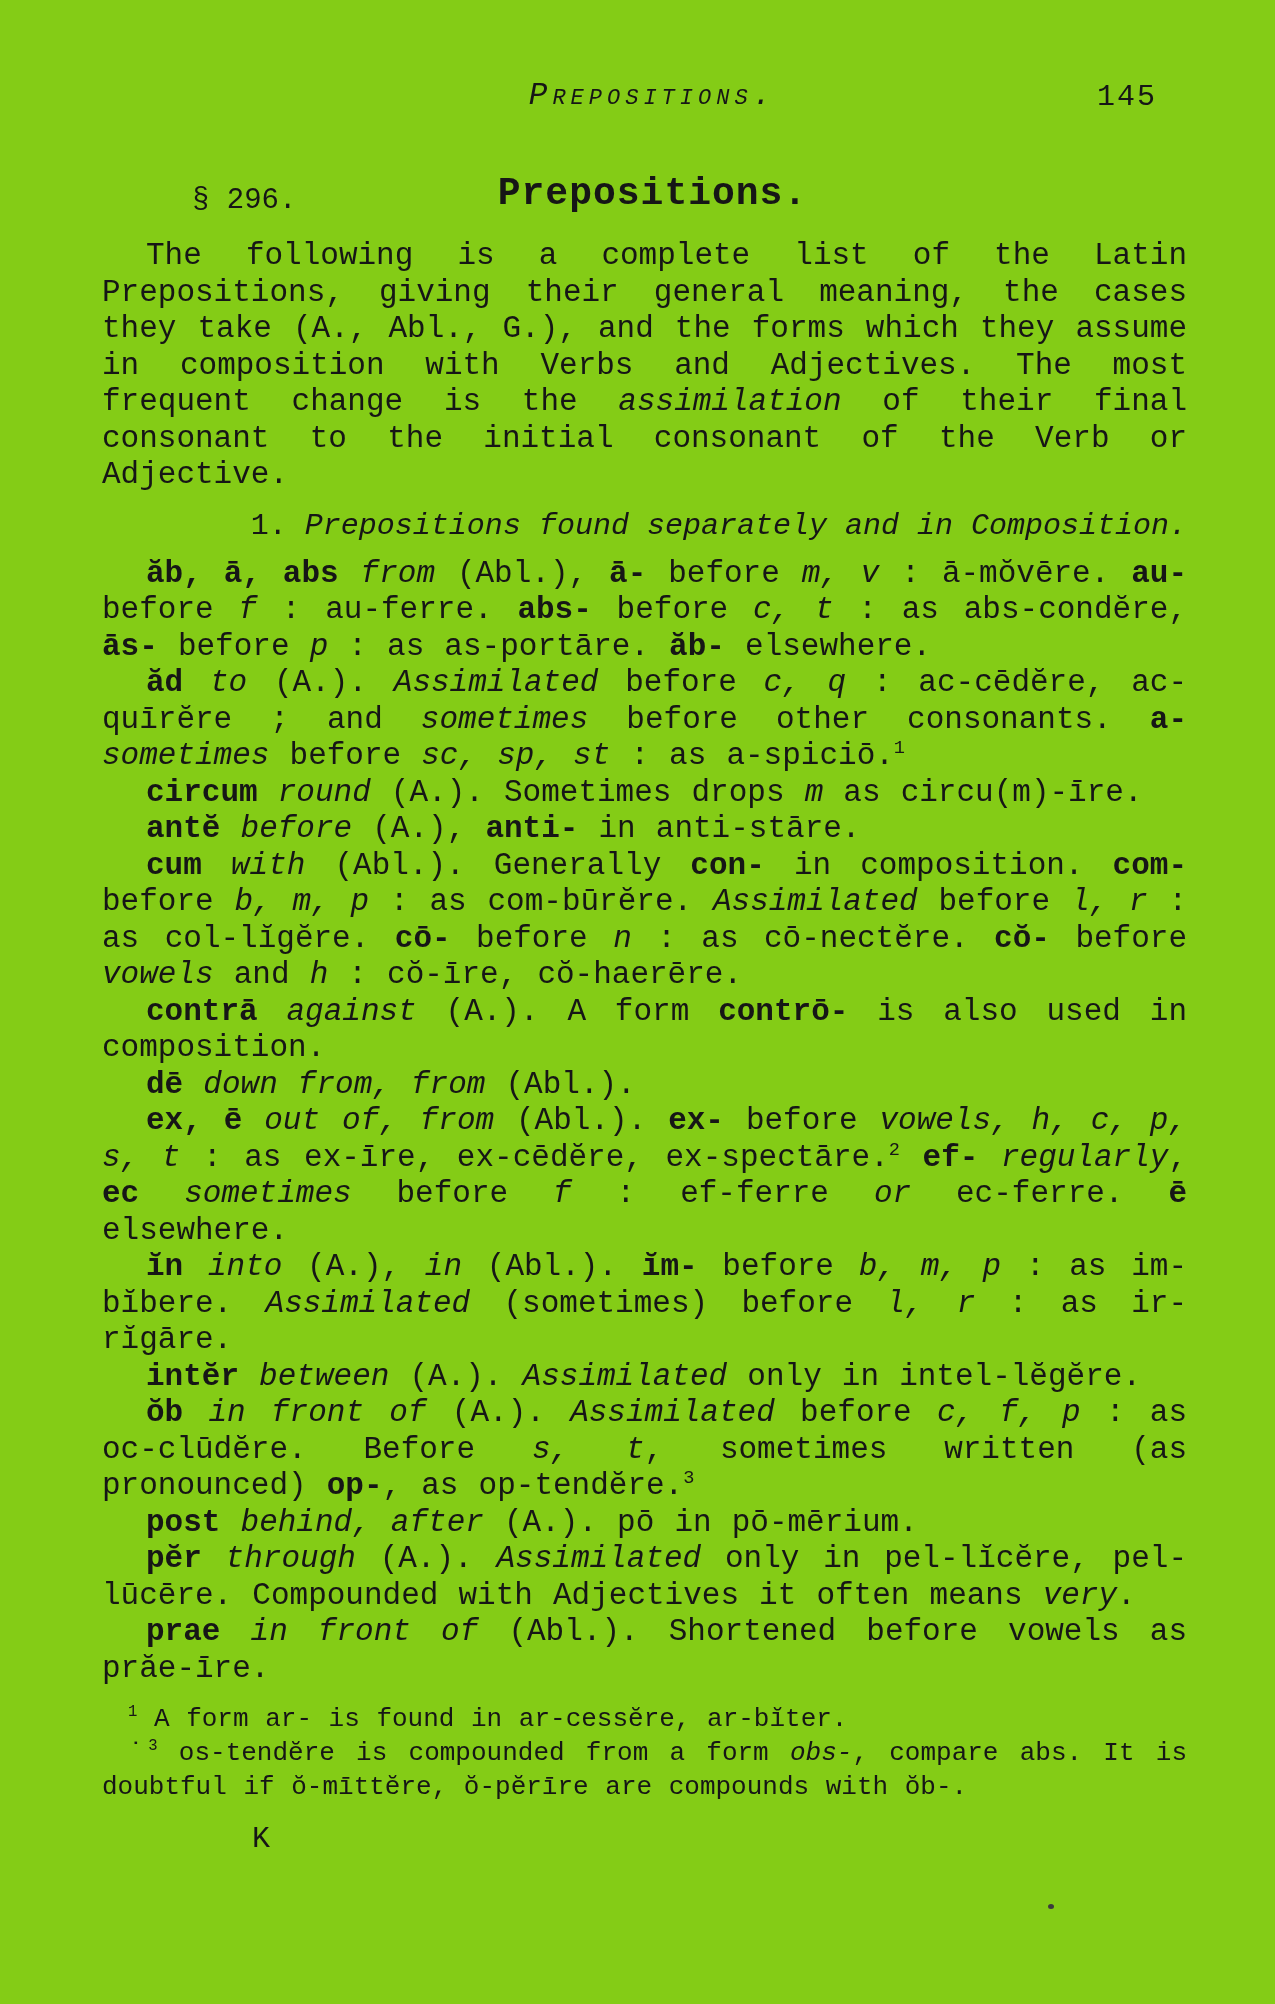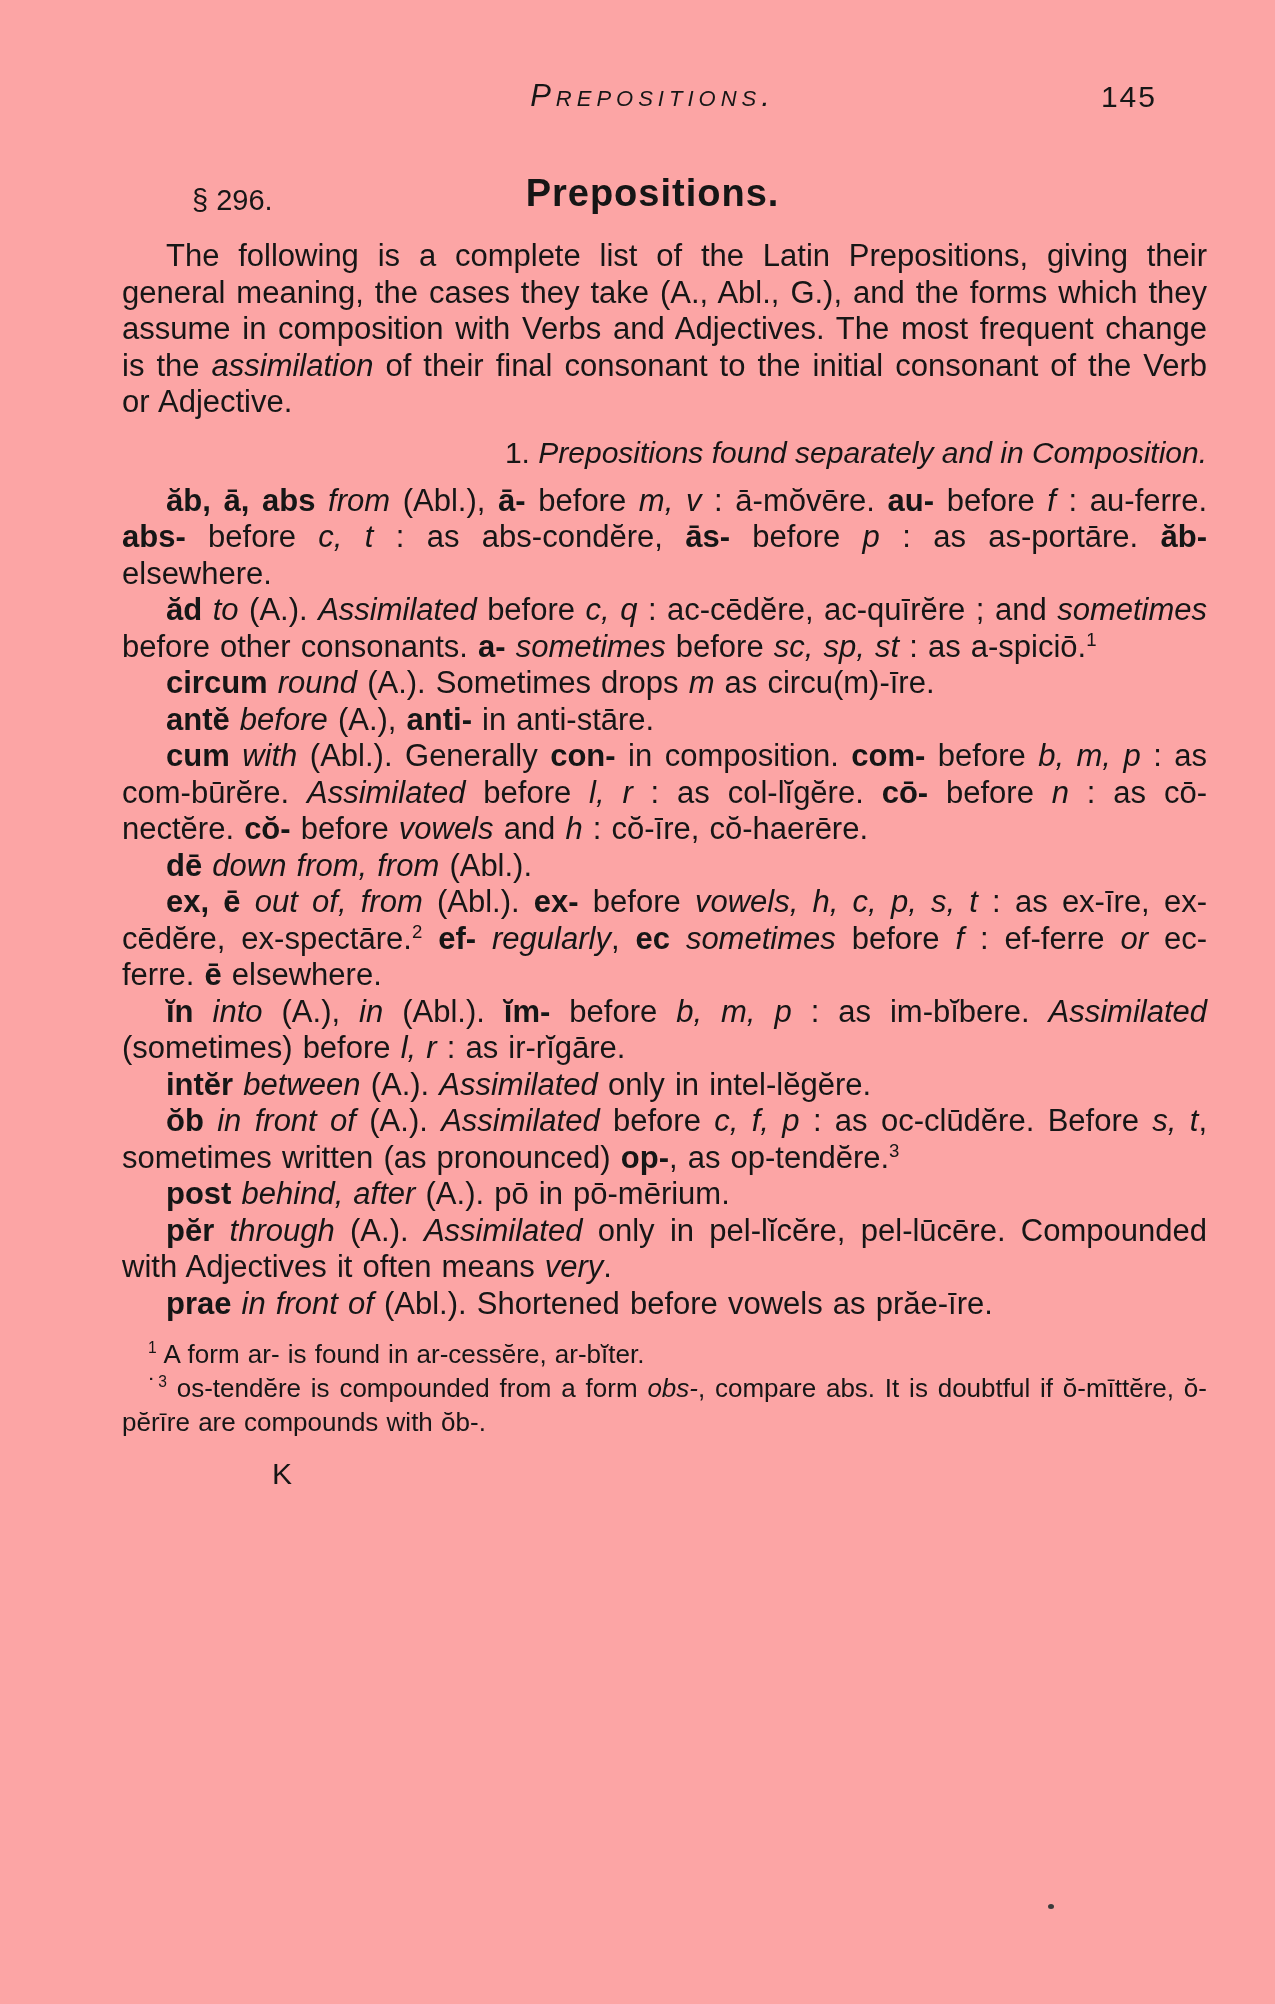--- a/index.html
+++ b/index.html
@@ -1,21 +1,21 @@
 <!DOCTYPE html>
 <html><head>
 <meta charset="utf-8">
 <style>
   html, body { margin: 0; padding: 0; background: #ffffff; }
   .page {
     position: relative;
     width: 1275px;
     height: 2004px;
-    background: #fca5a5;
-    font-family: Liberation Sans, sans-serif;
+    background: #84cc16;
+    font-family: Liberation Mono, monospace;
     color: #161616;
     overflow: hidden;
   }
   .running-header {
     position: absolute;
     top: 78px;
     left: 110px;
     width: 1085px;
     text-align: center;
     font-style: italic;
@@ -43,21 +43,21 @@
     width: 1085px;
     margin: 0;
     text-align: center;
     font-size: 38px;
     font-weight: bold;
     letter-spacing: 1px;
   }
   .text-block {
     position: absolute;
     top: 238px;
-    left: 122px;
+    left: 102px;
     width: 1085px;
   }
   .body-para {
     margin: 0;
     font-size: 31px;
     line-height: 36.5px;
     text-align: justify;
     text-indent: 44px;
     word-spacing: 1.5px;
   }
@@ -120,20 +120,21 @@
 
     <p class="body-para"><span class="run-r">The following is a complete list of the Latin Prepositions, giving their general meaning, the cases they take (A., Abl., G.), and the forms which they assume in composition with Verbs and Adjectives.  The most frequent change is the </span><span class="run-i">assimilation</span><span class="run-r"> of their final consonant to the initial consonant of the Verb or Adjective.</span></p>
 
     <p class="subheading"><span class="run-r">1.  </span><span class="run-i">Prepositions found separately and in Composition.</span></p>
 
     <p class="body-para"><span class="run-b">ăb, ā, abs</span><span class="run-i"> from </span><span class="run-r">(Abl.), </span><span class="run-b">ā-</span><span class="run-r"> before </span><span class="run-i">m, v</span><span class="run-r"> : ā-mŏvēre. </span><span class="run-b">au-</span><span class="run-r"> before </span><span class="run-i">f</span><span class="run-r"> : au-ferre.  </span><span class="run-b">abs-</span><span class="run-r"> before </span><span class="run-i">c, t</span><span class="run-r"> : as abs-condĕre, </span><span class="run-b">ās-</span><span class="run-r"> before </span><span class="run-i">p</span><span class="run-r"> : as as-portāre.  </span><span class="run-b">ăb-</span><span class="run-r"> elsewhere.</span></p>
     <p class="body-para"><span class="run-b">ăd</span><span class="run-i"> to </span><span class="run-r">(A.).  </span><span class="run-i">Assimilated</span><span class="run-r"> before </span><span class="run-i">c, q</span><span class="run-r"> : ac-cēdĕre, ac-quīrĕre ; and </span><span class="run-i">sometimes</span><span class="run-r"> before other consonants.  </span><span class="run-b">a-</span><span class="run-r"> </span><span class="run-i">sometimes</span><span class="run-r"> before </span><span class="run-i">sc, sp, st</span><span class="run-r"> : as a-spiciō.</span><sup class="run-sup">1</sup></p>
     <p class="body-para"><span class="run-b">circum</span><span class="run-i"> round </span><span class="run-r">(A.).  Sometimes drops </span><span class="run-i">m</span><span class="run-r"> as circu(m)-īre.</span></p>
     <p class="body-para"><span class="run-b">antĕ</span><span class="run-i"> before </span><span class="run-r">(A.), </span><span class="run-b">anti-</span><span class="run-r"> in anti-stāre.</span></p>
     <p class="body-para"><span class="run-b">cum</span><span class="run-i"> with </span><span class="run-r">(Abl.).  Generally </span><span class="run-b">con-</span><span class="run-r"> in composition.  </span><span class="run-b">com-</span><span class="run-r"> before </span><span class="run-i">b, m, p</span><span class="run-r"> : as com-būrĕre.  </span><span class="run-i">Assimilated</span><span class="run-r"> before </span><span class="run-i">l, r</span><span class="run-r"> : as col-lĭgĕre.  </span><span class="run-b">cō-</span><span class="run-r"> before </span><span class="run-i">n</span><span class="run-r"> : as cō-nectĕre.  </span><span class="run-b">cŏ-</span><span class="run-r"> before </span><span class="run-i">vowels</span><span class="run-r"> and </span><span class="run-i">h</span><span class="run-r"> : cŏ-īre, cŏ-haerēre.</span></p>
+    <p class="body-para"><span class="run-b">contrā</span><span class="run-i"> against </span><span class="run-r">(A.).  A form </span><span class="run-b">contrō-</span><span class="run-r"> is also used in composition.</span></p>
     <p class="body-para"><span class="run-b">dē</span><span class="run-i"> down from, from </span><span class="run-r">(Abl.).</span></p>
     <p class="body-para"><span class="run-b">ex, ē</span><span class="run-i"> out of, from </span><span class="run-r">(Abl.).  </span><span class="run-b">ex-</span><span class="run-r"> before </span><span class="run-i">vowels, h, c, p, s, t</span><span class="run-r"> : as ex-īre, ex-cēdĕre, ex-spectāre.</span><sup class="run-sup">2</sup><span class="run-r">  </span><span class="run-b">ef-</span><span class="run-r"> </span><span class="run-i">regularly</span><span class="run-r">, </span><span class="run-b">ec</span><span class="run-r"> </span><span class="run-i">sometimes</span><span class="run-r"> before </span><span class="run-i">f</span><span class="run-r"> : ef-ferre </span><span class="run-i">or</span><span class="run-r"> ec-ferre.  </span><span class="run-b">ē</span><span class="run-r"> elsewhere.</span></p>
     <p class="body-para"><span class="run-b">ĭn</span><span class="run-i"> into </span><span class="run-r">(A.), </span><span class="run-i">in</span><span class="run-r"> (Abl.).  </span><span class="run-b">ĭm-</span><span class="run-r"> before </span><span class="run-i">b, m, p</span><span class="run-r"> : as im-bĭbere. </span><span class="run-i">Assimilated</span><span class="run-r"> (sometimes) before </span><span class="run-i">l, r</span><span class="run-r"> : as ir-rĭgāre.</span></p>
     <p class="body-para"><span class="run-b">intĕr</span><span class="run-i"> between </span><span class="run-r">(A.).  </span><span class="run-i">Assimilated</span><span class="run-r"> only in intel-lĕgĕre.</span></p>
     <p class="body-para"><span class="run-b">ŏb</span><span class="run-i"> in front of </span><span class="run-r">(A.).  </span><span class="run-i">Assimilated</span><span class="run-r"> before </span><span class="run-i">c, f, p</span><span class="run-r"> : as oc-clūdĕre.  Before </span><span class="run-i">s, t</span><span class="run-r">, sometimes written (as pronounced) </span><span class="run-b">op-</span><span class="run-r">, as op-tendĕre.</span><sup class="run-sup">3</sup></p>
     <p class="body-para"><span class="run-b">post</span><span class="run-i"> behind, after </span><span class="run-r">(A.).  pō in pō-mērium.</span></p>
     <p class="body-para"><span class="run-b">pĕr</span><span class="run-i"> through </span><span class="run-r">(A.).  </span><span class="run-i">Assimilated</span><span class="run-r"> only in pel-lĭcĕre, pel-lūcēre.  Compounded with Adjectives it often means </span><span class="run-i">very</span><span class="run-r">.</span></p>
     <p class="body-para"><span class="run-b">prae</span><span class="run-i"> in front of </span><span class="run-r">(Abl.). Shortened before vowels as prăe-īre.</span></p>
 
     <div class="footnotes">

